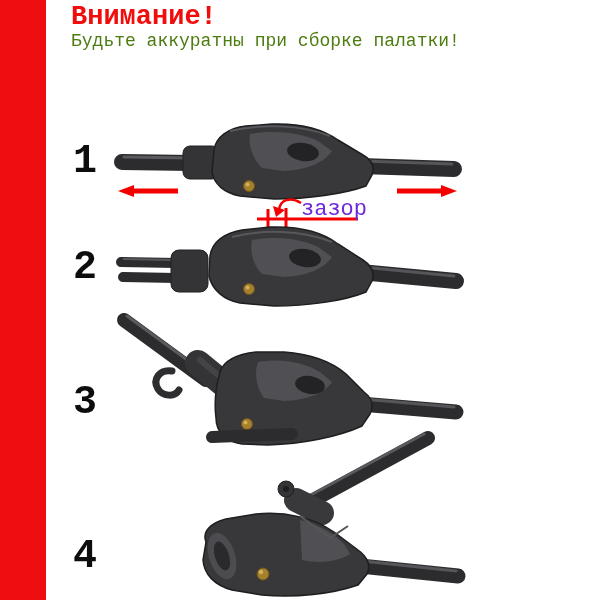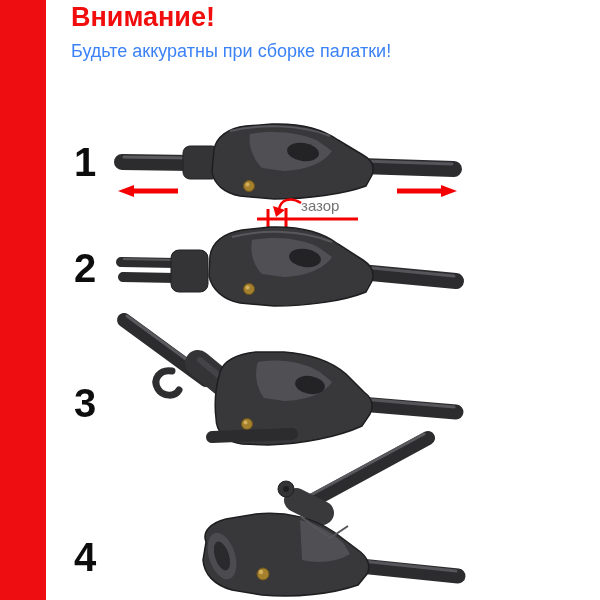--- a/index.html
+++ b/index.html
@@ -1,32 +1,32 @@
 <!DOCTYPE html>
 <html><head>
 <meta charset="utf-8">
 <style>
   html,body{margin:0;padding:0;background:#ffffff;}
   .canvas{
     position:relative;width:508px;height:600px;background:#ffffff;overflow:hidden;
-    font-family:Liberation Sans, sans-serif;color:#161616;
+    font-family:Liberation Mono, monospace;color:#161616;
   }
   .redbar{position:absolute;left:0;top:0;width:46px;height:600px;background:#ee0e12;}
   .title{
     position:absolute;left:71px;top:2px;font-size:27px;font-weight:bold;color:#f20d0d;
     letter-spacing:0px;white-space:nowrap;
   }
-  .bodytext{position:absolute;left:71px;top:30px;font-size:18px;line-height:22px;color:#3b82f6;margin-top:10px;}
+  .bodytext{position:absolute;left:71px;top:30px;font-size:18px;line-height:22px;color:#4d7c0f;}
   .bodytext div{white-space:nowrap;}
   .stepnum{
     position:absolute;left:68px;width:34px;font-size:40px;font-weight:bold;color:#0d0d0d;
     text-align:center;line-height:40px;
   }
   .n1{top:142px;} .n2{top:248px;} .n3{top:383px;} .n4{top:537px;}
-  .gaplabel{position:absolute;left:301px;top:197px;font-size:15px;color:#737373;white-space:nowrap;}
+  .gaplabel{position:absolute;left:301px;top:197px;font-size:22px;color:#6d28d9;white-space:nowrap;}
   svg.art{position:absolute;left:0;top:0;pointer-events:none;}
 </style>
 </head>
 <body>
 
 <div class="canvas">
 
   <div class="redbar"></div>
 
   <div class="title">Внимание!</div>

